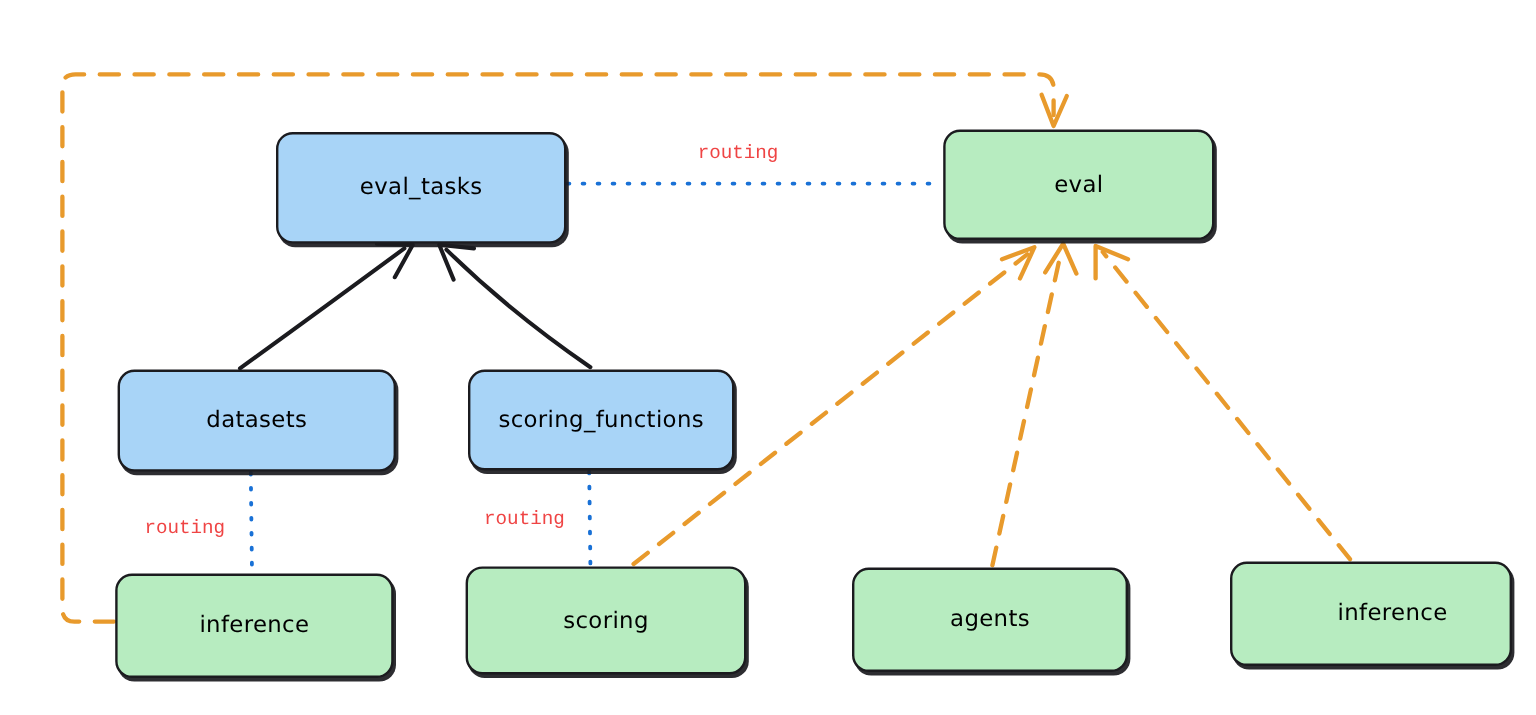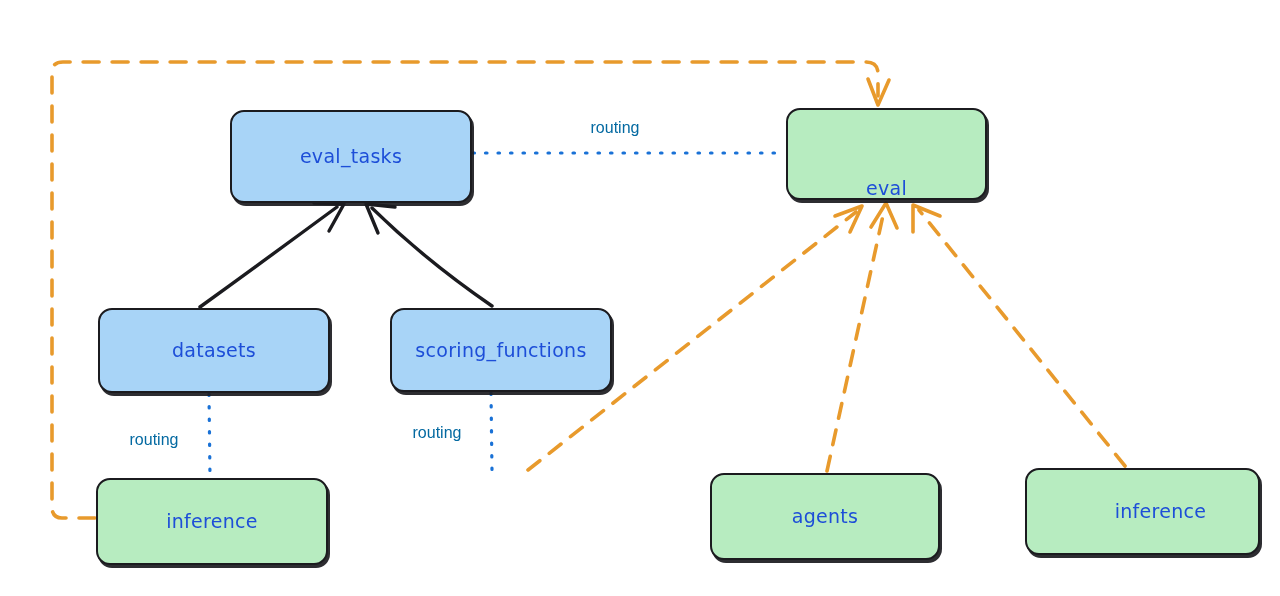--- a/index.html
+++ b/index.html
@@ -27,43 +27,43 @@
     pointer-events: none;
   }
   .node {
     position: absolute;
     box-sizing: border-box;
     display: flex;
     align-items: center;
     justify-content: center;
     border: 2.6px solid #1b1b1f;
     border-radius: 14px;
-    color: #1d4ed8;
+    color: #000000;
     font-family: "DejaVu Sans", sans-serif;
     font-size: 19px;
     letter-spacing: 0.3px;
     text-align: center;
     box-shadow: 2px 3px 0 rgba(27,27,31,0.92);
   }
   .node.api {
     background: #a8d4f7;
   }
   .node.provider {
     background: #b7ecc0;
   }
   .node .label {
     display: block;
     line-height: 1;
     padding: 0 6px;
     white-space: nowrap;
   }
   .edge-label {
     position: absolute;
-    color: #0369a1;
-    font-family: Liberation Sans, sans-serif;
+    color: #ef4444;
+    font-family: Liberation Mono, monospace;
     font-size: 16px;
     white-space: nowrap;
     transform: translate(-50%, -50%);
   }
 </style>
 </head>
 <body>
 
 <div id="canvas">
 
@@ -109,36 +109,39 @@
     <g>
       <path d="M 1125 466 L 919 210" fill="none" stroke="#e89a2c" stroke-width="3.6" stroke-linecap="round" stroke-dasharray="15 12"></path>
       <path d="M 913 232 L 913 205 L 940 216" fill="none" stroke="#e89a2c" stroke-width="3.6" stroke-linecap="round" stroke-linejoin="round"></path>
     </g>
   </svg>
 
   <div class="node api" style="left:230px; top:110px; width:242px; height:93px;">
     <span class="label">eval_tasks</span>
   </div>
 
-  <div class="node provider" style="left:786px; top:108px; width:201px; height:92px;align-items:flex-end;">
+  <div class="node provider" style="left:786px; top:108px; width:226px; height:92px;">
     <span class="label">eval</span>
   </div>
 
   <div class="node api" style="left:98px; top:308px; width:232px; height:85px;">
     <span class="label">datasets</span>
   </div>
 
   <div class="node api" style="left:378px; top:308px; width:222px; height:84px;margin-left:12px;">
     <span class="label">scoring_functions</span>
   </div>
 
   <div class="node provider" style="left:96px; top:478px; width:232px; height:87px;">
     <span class="label">inference</span>
   </div>
 
+  <div class="node provider" style="left:388px; top:472px; width:234px; height:90px;">
+    <span class="label">scoring</span>
+  </div>
 
   <div class="node provider" style="left:710px; top:473px; width:230px; height:87px;">
     <span class="label">agents</span>
   </div>
 
   <div class="node provider" style="left:1025px; top:468px; width:235px; height:87px;padding-left:36px;">
     <span class="label">inference</span>
   </div>
 
   <span class="edge-label" style="left:615px; top:128px;">routing</span>

